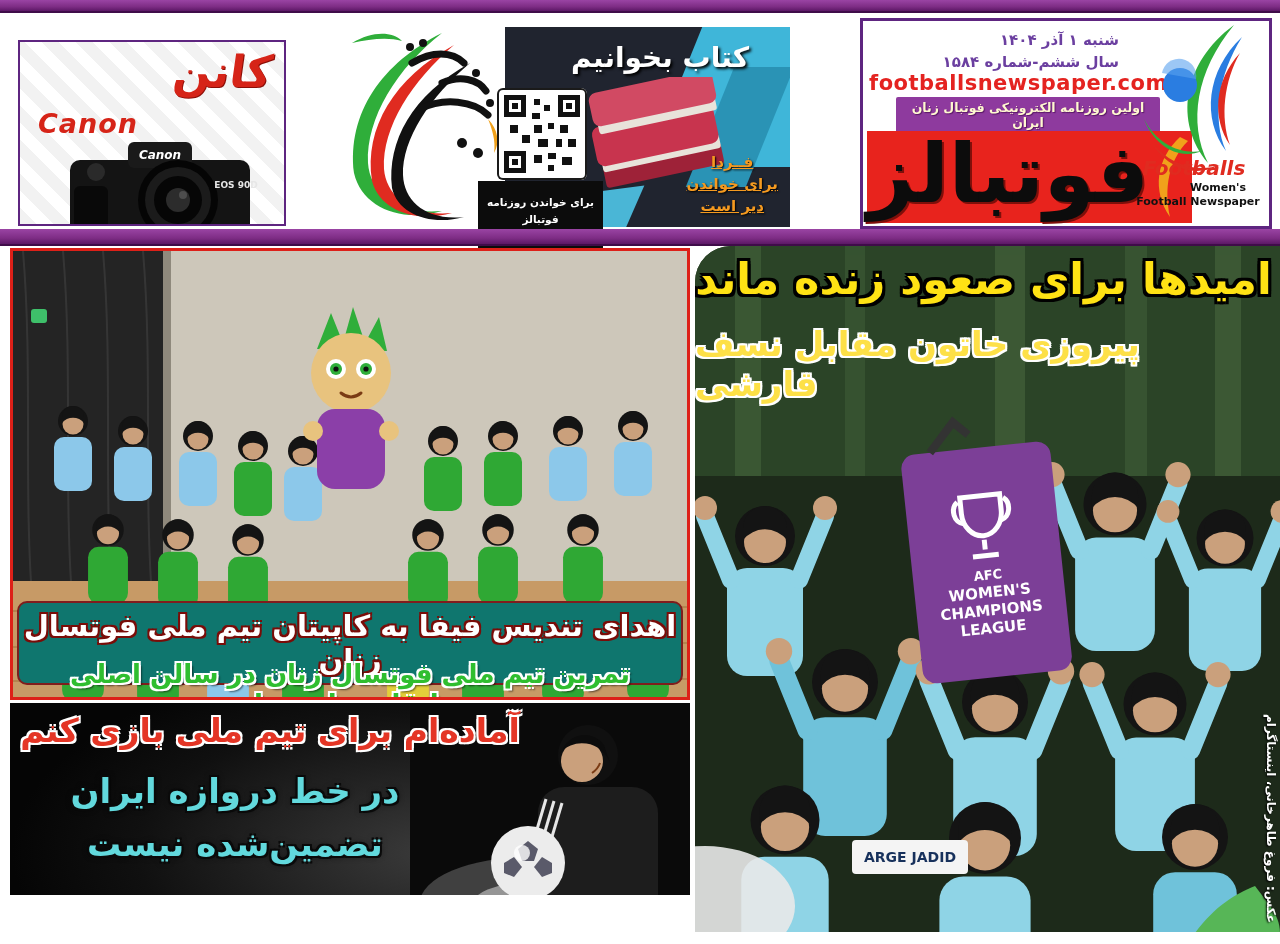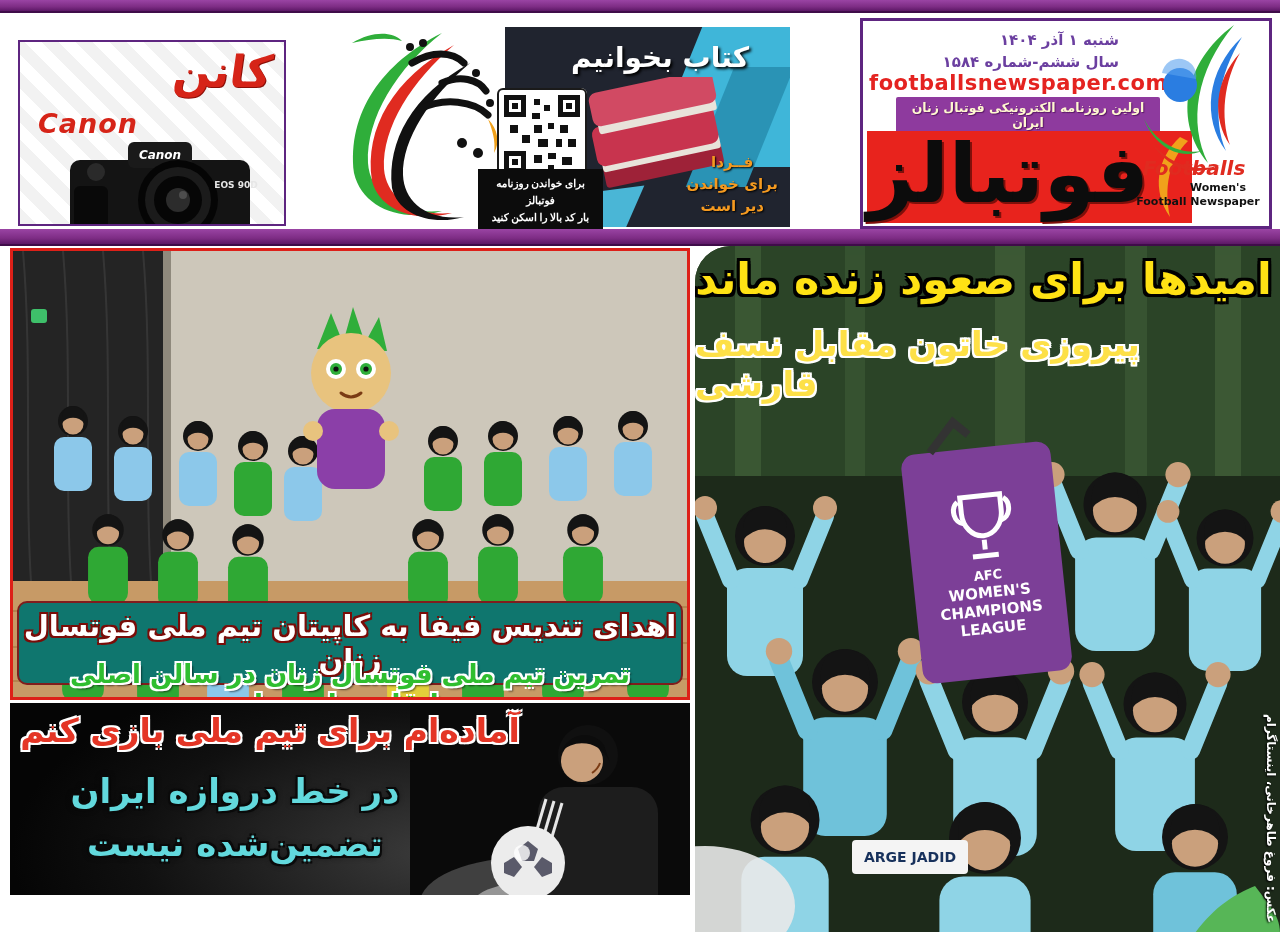--- a/index.html
+++ b/index.html
@@ -42,28 +42,28 @@
   .book-ad .teal-b { position:absolute; right:20px; top:40px; width:60px; height:120px;
                      background:#2a93b5; transform:skewX(-22deg); }
   .book-ad .teal-c { position:absolute; left:55px; bottom:-18px; width:70px; height:55px;
                      background:#4ab6d6; transform:skewX(-30deg) rotate(-8deg); }
   .book-title { position:absolute; right:10px; top:14px; width:240px; text-align:center;
                 color:#fff; font-size:28px; font-weight:bold; direction:rtl;
                 text-shadow:2px 2px 3px #000; }
   .book-svg { position:absolute; left:70px; top:50px; }
   .book-lines { position:absolute; right:12px; bottom:10px; direction:rtl; text-align:center;
                 color:#f59a20; font-weight:bold; font-size:15px; line-height:22px;
-                text-shadow:1px 1px 2px #000; }
+                text-shadow:1px 1px 2px #000;text-decoration:underline; }
 
   
   .qr-box { position:absolute; left:497px; top:73px; width:90px; height:92px;
             background:#fff; border-radius:6px; padding:7px; box-shadow:0 0 0 2px #1a1a1a inset; }
-  .qr-caption { position:absolute; left:478px; top:154px; width:125px; background:#0c0c0c;
+  .qr-caption { position:absolute; left:478px; top:166px; width:125px; background:#0c0c0c;
                 color:#fff; direction:rtl; text-align:center; font-size:10.5px; font-weight:bold;
-                line-height:17px; padding:6px 3px;font-family:Liberation Serif, serif; }
+                line-height:17px; padding:13px 3px; }
 
   
   .nameplate { position:absolute; left:860px; top:3px; width:412px; height:211px;
                border:3px solid #5e2580; border-radius:0; background:#fff; overflow:hidden; }
   .np-date { position:absolute; right:150px; top:8px; width:250px; direction:rtl; text-align:right;
              color:#6b3fa0; font-size:15px; font-weight:bold; line-height:22px; }
   .np-web { position:absolute; left:6px; top:50px; width:260px; text-align:center;
             color:#e42320; font-size:21px; font-weight:bold; letter-spacing:.5px; }
   .np-tag { position:absolute; left:4px; top:76px; width:264px; background:#8e3a9e;
             color:#fff8d0; direction:rtl; text-align:center; font-size:12.5px; font-weight:bold;

